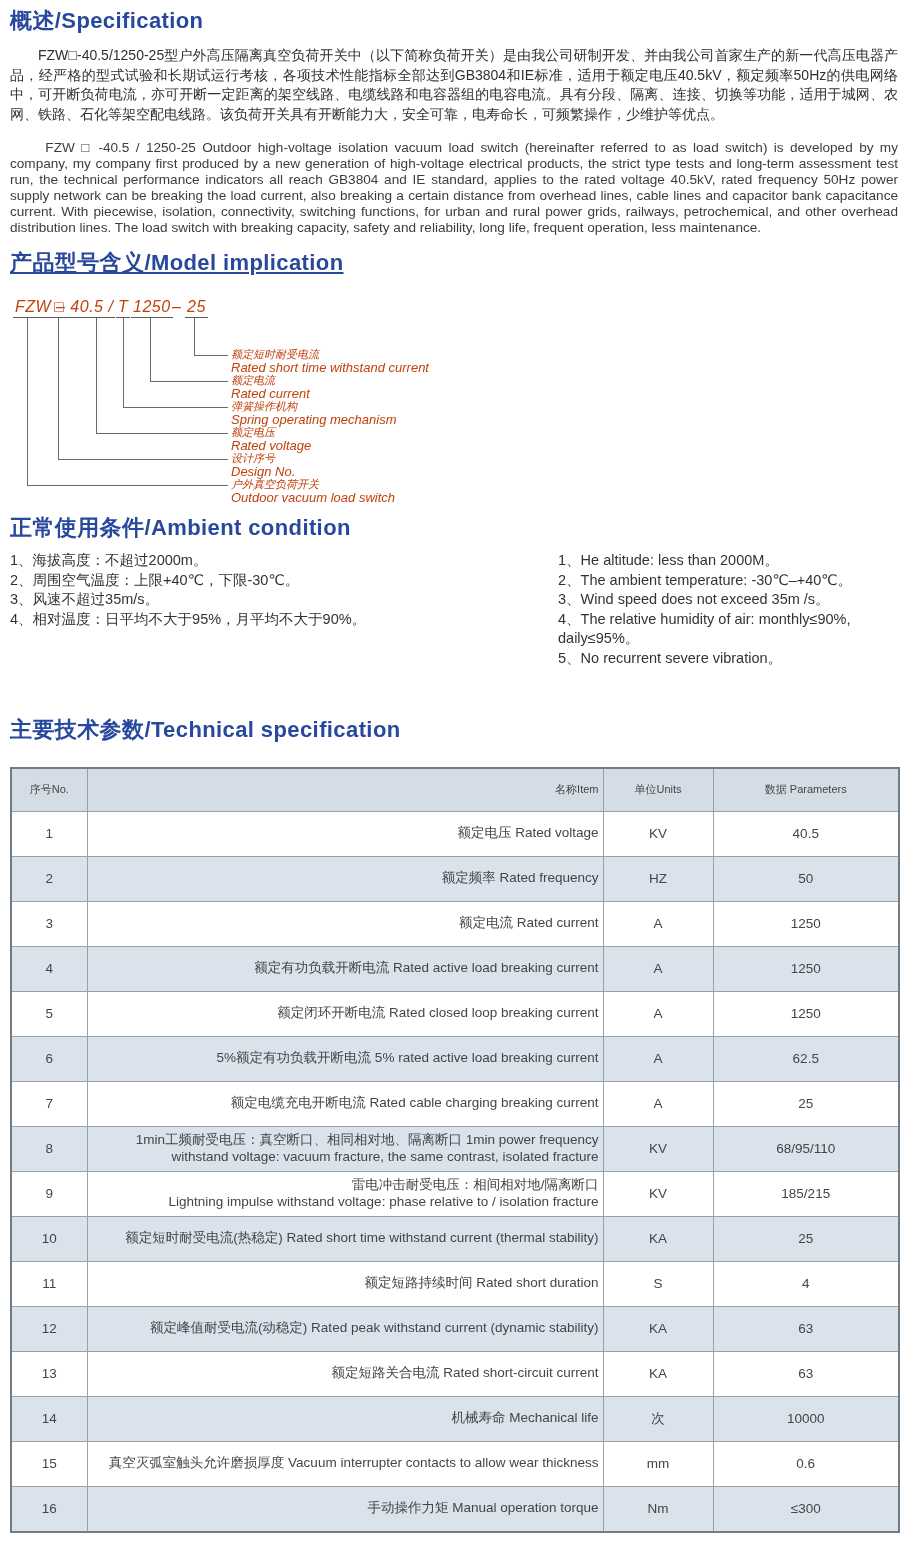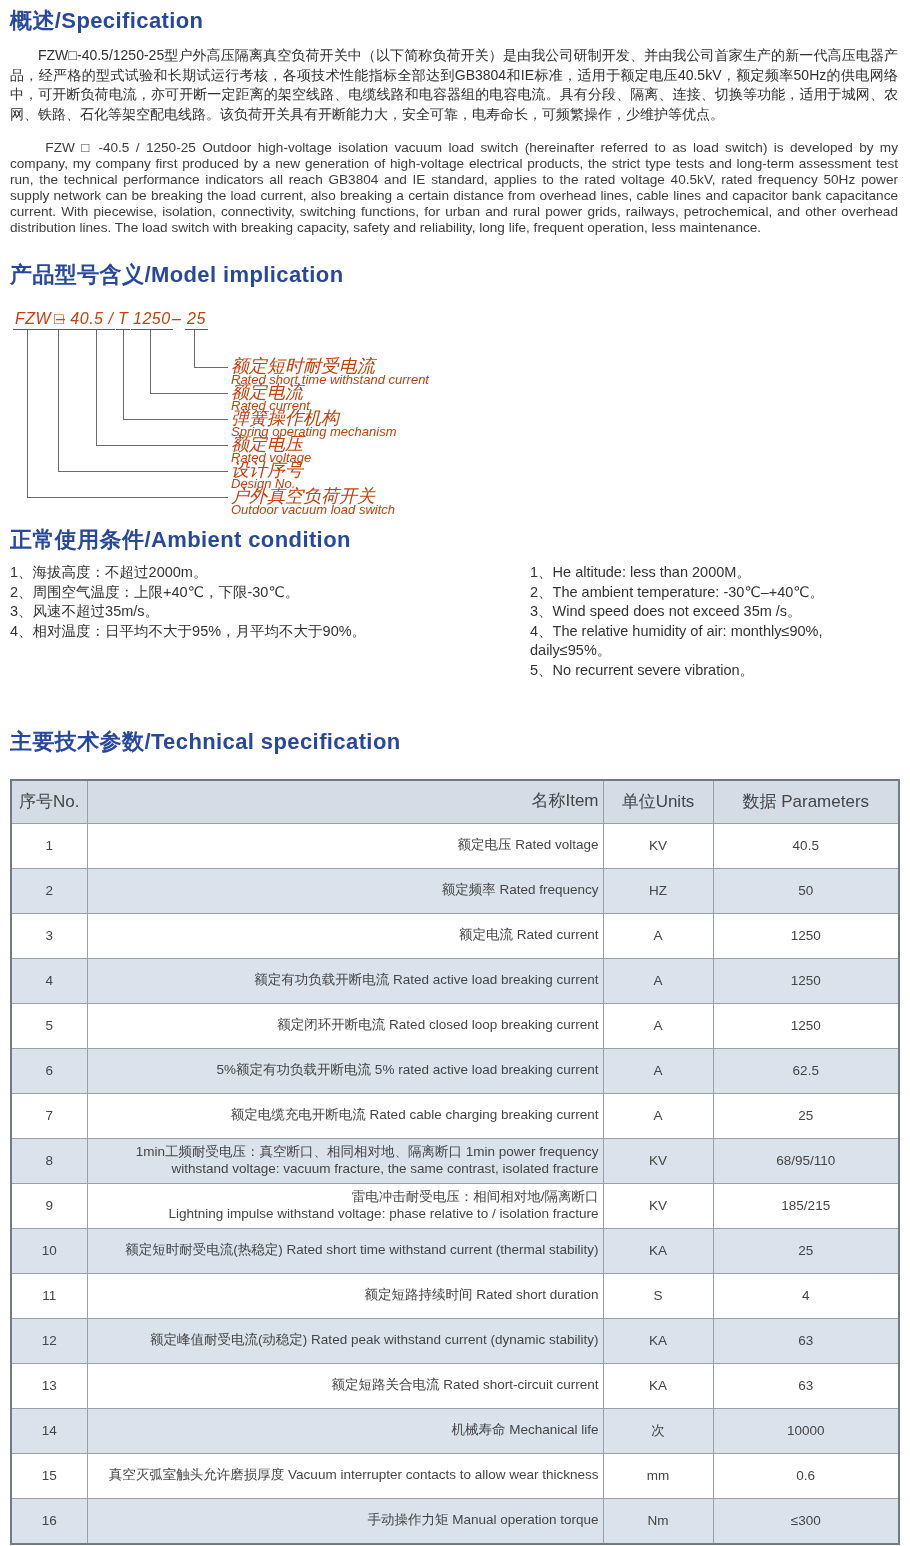--- a/index.html
+++ b/index.html
@@ -9,55 +9,55 @@
     color:#333;
   }
   .page { position:relative; box-sizing:border-box; width:910px; padding:6px 12px 0 10px; }
 
   
   .sec {
     margin:0; color:var(--accent,#27489d);
     font-size:22px; font-weight:700; letter-spacing:.4px;
     font-family:"Liberation Sans","DejaVu Sans",sans-serif;
   }
-  #h-model   { margin-top:24px; }
+  #h-model   { margin-top:12px;text-decoration:underline; }
   #h-ambient { margin-top:3px; }
   #h-tech    { margin-top:46px; }
 
   
   .para { margin:0; text-align:justify; }
   .para.cnp { margin-top:10px; font-size:14px;  line-height:19.5px; text-indent:2em;  color:#303030; }
   .para.enp { margin-top:16px; font-size:13.6px; line-height:16px; text-indent:2.6em; color:#3d3d3d; }
 
   
   .diagram { position:relative; height:212px; margin-top:20px; color:#c2410c;font-style:italic; }
   .mseg { position:absolute; top:0; font-size:16px; line-height:17px; white-space:nowrap; letter-spacing:.5px; }
   .mseg.u { border-bottom:1px solid #5a5a5a; padding:0 2px 2px 2px; }
   .vline,.hline { position:absolute; background:#6a6a6a; }
   .vline { width:1px; }
   .hline { height:1px; }
   .dlabels { position:absolute; left:221px; top:50px; }
   .dlabel { height:26px; }
-  .dcn { font-size:18px; line-height:13px; }
+  .dcn { font-size:11px; line-height:13px; }
   .den { font-size:13px;  line-height:13px; }
 
   
-  .conds { display:flex; margin-top:8px; }
+  .conds { display:flex; margin-top:8px;gap:28px; }
   .conds .ccol-cn { width:520px; }
   .conds .ccol-en { flex:1; }
   .cond { font-size:14.5px; line-height:19.6px; color:#333; }
 
   
   table.spec {
     border-collapse:collapse; table-layout:fixed;
     width:888px; margin-top:22px;
     border:2px solid #737b82;
   }
   .spec th,.spec td { border:1px solid #99a1a8; font-weight:normal; color:#454545; vertical-align:middle; }
-  .spec th { height:42px; background:#d4dde6; font-size:17px; }
+  .spec th { height:42px; background:#d4dde6; font-size:11px; }
   .spec td { height:44px; font-size:13.5px; }
   .c-no,.c-unit,.c-val { text-align:center; padding:0 2px; }
   .c-item { text-align:right; padding:0 4px 0 17px; white-space:pre-line; line-height:16.5px; }
   .spec tbody tr:nth-of-type(even) { background:#dae3eb; }
 </style>
 </head>
 <body>
 
 <div class="page">
 

